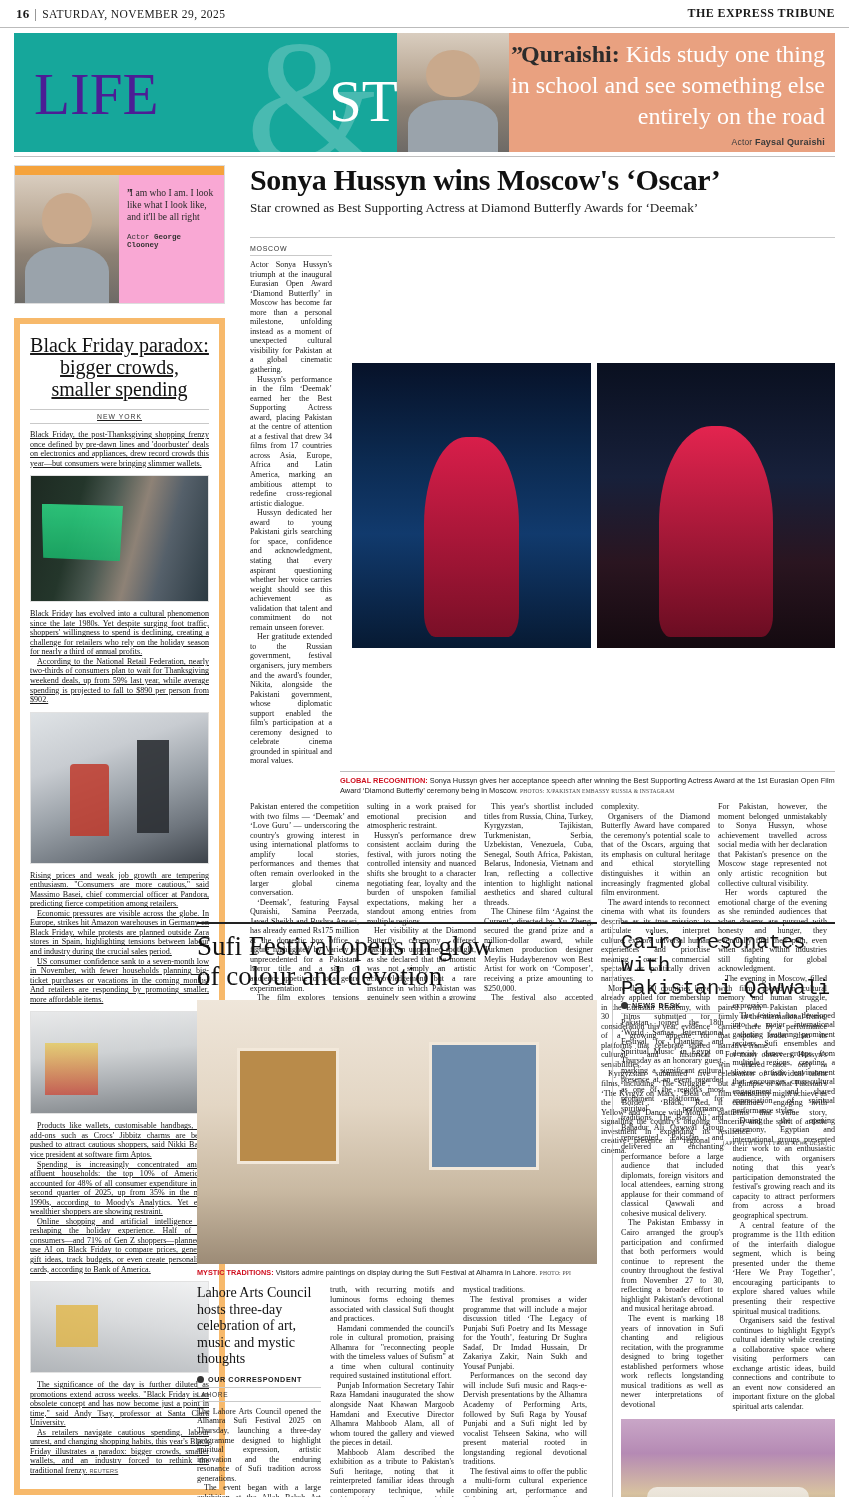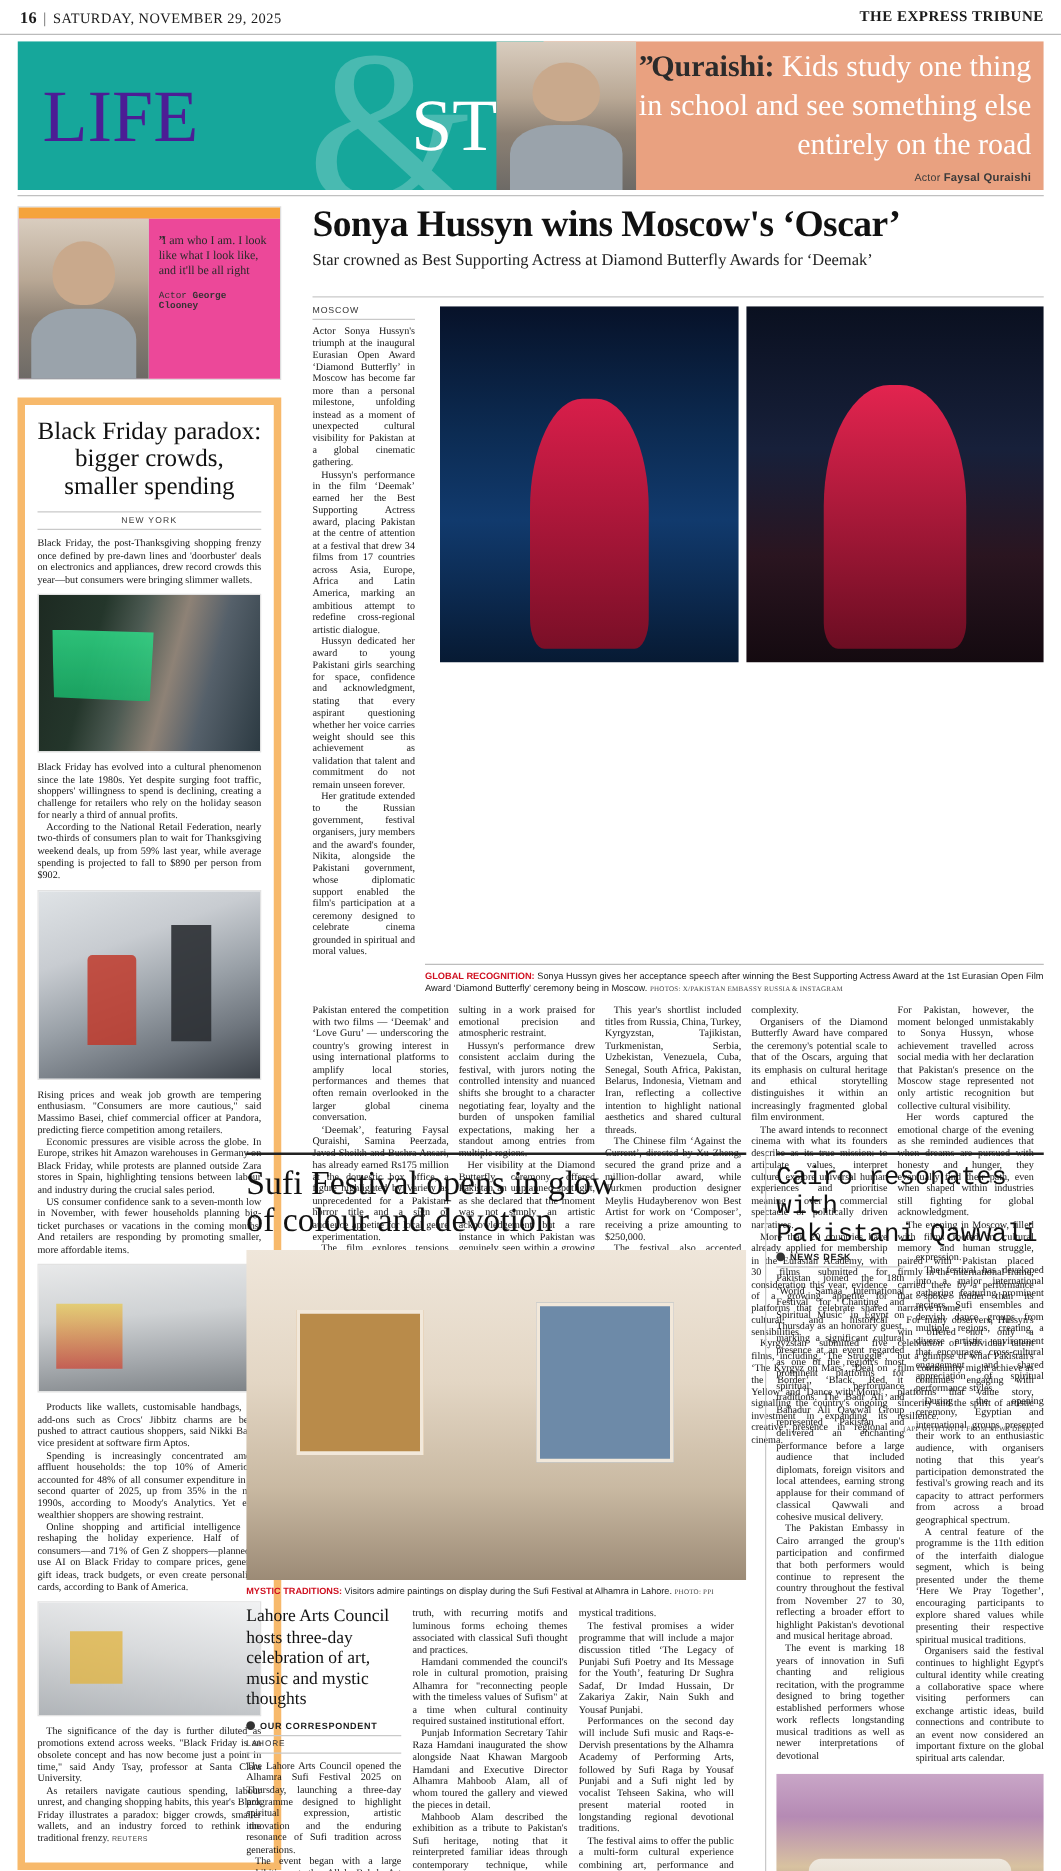--- a/index.html
+++ b/index.html
@@ -79,31 +79,31 @@
 
   .kicker { font-family: "Liberation Sans", sans-serif; font-size: 7px;
     letter-spacing: .7px; text-transform: uppercase; color: #333;
     border-bottom: 1px solid #c9c9c9; padding-bottom: 3px; margin-bottom: 4px; }
 
   
   .rail { position: absolute; left: 14px; top: 165px; width: 211px; }
 
   .clooney-card { border: 1px solid #ddd; background:#fff; }
   .clooney-bar { height: 9px; background: #f5a33c; }
-  .clooney-body { display: flex; background: #ec4899; height: 128px; }
+  .clooney-body { display: flex; background: #f9a8d4; height: 128px; }
   .clooney-photo { width: 104px; height: 128px; background: #cfd4d8; position: relative;
     overflow:hidden; }
   .clooney-quote { flex: 1; padding: 12px 8px 0 8px; }
   .cq-text { font-size: 9.6px; line-height: 12px; color: #2a2a2a; }
   .cq-mark { font-weight: bold; letter-spacing: -2px; }
   .cq-cred { font-family: Liberation Mono, monospace; font-size: 7.5px;
     margin-top: 10px; color: #333; }
 
   .bf-box { margin-top: 14px; background: #f7b96b; padding: 6px; }
-  .bf-inner { background: #fff; padding: 10px 10px 12px 10px; }
+  .bf-inner { background: #fff; padding: 10px 10px 12px 10px; text-decoration: underline; }
   .bf-head { font-family: "Liberation Serif", serif; font-size: 20px;
     line-height: 22px; text-align: center; color: #111; margin-bottom: 9px; }
   .bf-kick { font-family: "Liberation Sans", sans-serif; font-size: 6.8px;
     letter-spacing: 1px; text-transform: uppercase; text-align: center;
     border-top: 1px solid #c9c9c9; border-bottom: 1px solid #c9c9c9;
     padding: 3px 0; margin-bottom: 6px; color:#333; }
   .bf-photo { width: 100%; height: 127px; margin: 7px 0; position: relative;
     overflow: hidden; border: 1px solid #e2e2e2; }
   .bf-photo2 { height: 152px; }
   .bf-photo3 { height: 103px; }
@@ -149,21 +149,21 @@
   .ph-qawwal::after{content:"";position:absolute;left:12%;top:48%;width:76%;height:44%;
       background:linear-gradient(180deg,#f2efe8,#cfc6b8);border-radius:10px 10px 0 0;opacity:.85;}
 
   
   .main { position: absolute; left: 250px; top: 163px; width: 585px; }
   .main-head { font-size: 30px; line-height: 33px; font-weight: bold;
     letter-spacing: -.4px; color: #111; }
   .main-sub { font-size: 13.2px; line-height: 16px; margin-top: 4px; color: #222;
     border-bottom: 1px solid #c9c9c9; padding-bottom: 21px; }
 
-  .lead-row { display: flex; gap: 20px; margin-top: 7px; }
+  .lead-row { display: flex; gap: 20px; margin-top: 7px; align-items: center; }
   .lead-col { width: 82px; }
   .photo-strip { display: flex; gap: 6px; flex: 1; }
   .pstrip { flex: 1; height: 285px; position: relative; overflow: hidden; }
 
   .cap-row { display: flex; gap: 8px; margin-top: 5px; }
   .cap-spacer { width: 82px; }
   .caption { flex: 1; font-family: "Liberation Sans", sans-serif; font-size: 7.4px;
     line-height: 9.6px; color: #1a1a1a; border-top: 1px solid #bdbdbd; padding-top: 4px; }
   .cap-lead { color: #cf1020; font-weight: bold; }
   .cap-credit { font-family: "Liberation Serif", serif; font-size: 5.6px;

